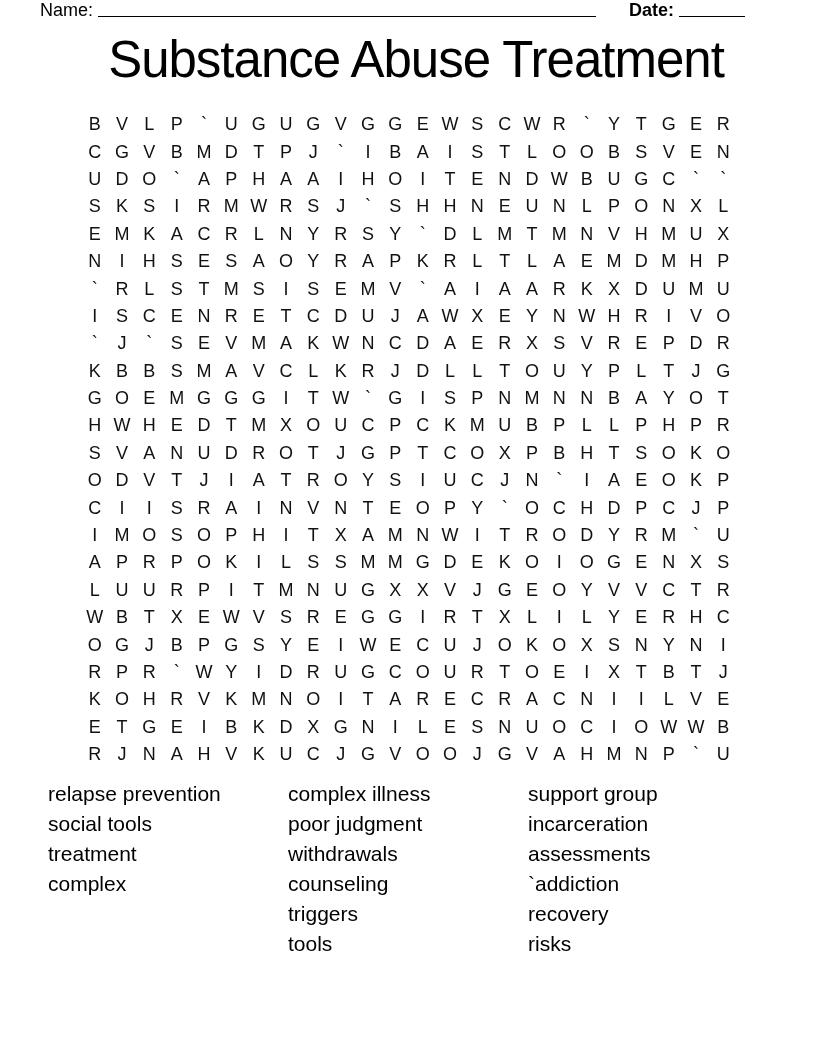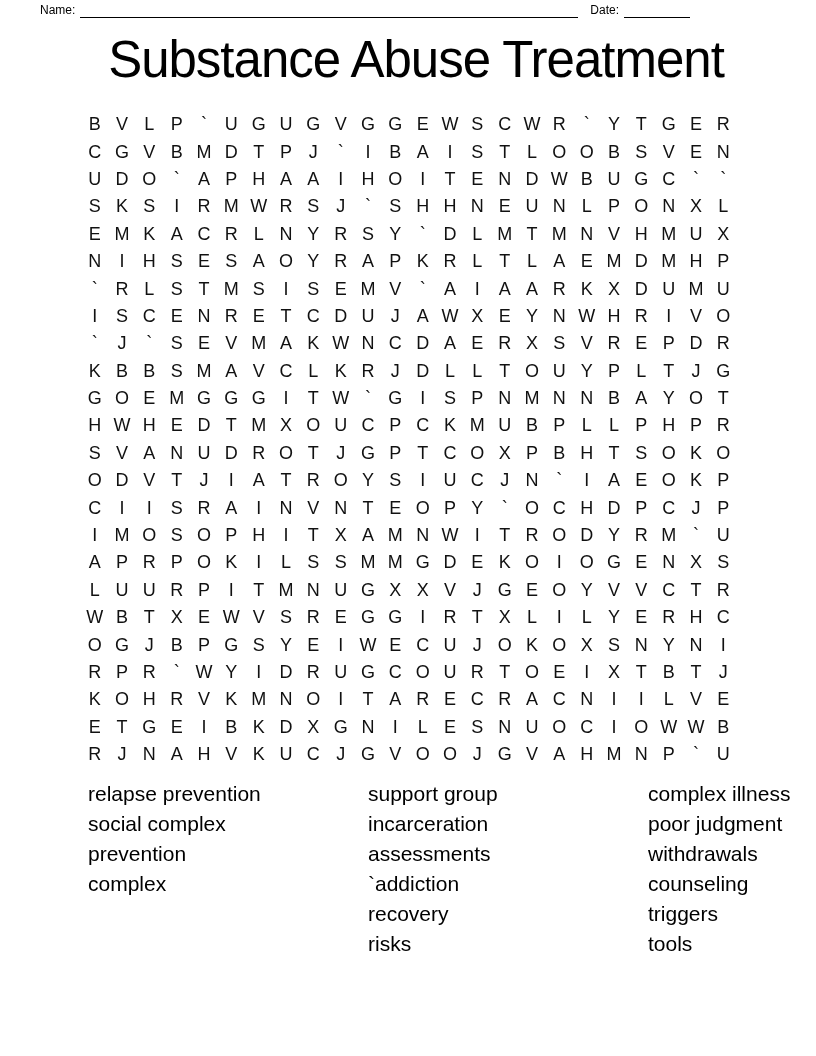--- a/index.html
+++ b/index.html
@@ -4,25 +4,25 @@
 <style>
   html,body { margin:0; padding:0; background:#fff; }
   .page {
     position:relative; width:816px; height:1056px; background:#ffffff;
     font-family:"Liberation Sans","DejaVu Sans",sans-serif; color:#000;
     overflow:hidden;
   }
   
   .header-row {
     position:absolute; top:1px; left:40px; right:40px;
-    display:flex; align-items:center; font-size:12px; line-height:18px;
+    display:flex; align-items:flex-start; font-size:18px; line-height:18px;
   }
   .fill-line { border-bottom:1.5px solid #000; height:15px; }
   .name-line { width:498px; margin-left:5px; }
-  .date-label { margin-left:12px; }
+  .date-label { margin-left:33px;font-weight:bold; }
   .date-line { width:66px; margin-left:5px; }
   
   .title {
     position:absolute; top:30px; left:8px; width:100%;
     margin:0; text-align:center;
     font-size:51px; font-weight:500; letter-spacing:-1px; color:#000;
   }
   
   .grid {
     position:absolute; left:81px; top:111px; width:656px; height:658px;
@@ -32,21 +32,21 @@
   }
   .cell {
     display:flex; align-items:center; justify-content:center;
     font-size:18px; font-weight:400; color:#111;
   }
   
   .words {
     position:absolute; left:48px; top:779px;
     display:flex;
   }
-  .word-col { width:240px;margin-left:40px; }
+  .word-col { width:240px; }
   .word {
     font-size:21px; line-height:30px; color:#000; white-space:nowrap;
   }
 </style>
 </head>
 <body>
 
 <div class="page">
 
   <div class="header-row">
@@ -633,35 +633,35 @@
       <div class="cell">M</div>
       <div class="cell">N</div>
       <div class="cell">P</div>
       <div class="cell">`</div>
       <div class="cell">U</div>
     </div>
 
   <div class="words" id="words">
       <div class="word-col">
         <div class="word">relapse prevention</div>
-        <div class="word">social complex</div>
-        <div class="word">prevention</div>
+        <div class="word">social tools</div>
+        <div class="word">treatment</div>
         <div class="word">complex</div>
+      </div>
+      <div class="word-col">
+        <div class="word">complex illness</div>
+        <div class="word">poor judgment</div>
+        <div class="word">withdrawals</div>
+        <div class="word">counseling</div>
+        <div class="word">triggers</div>
+        <div class="word">tools</div>
       </div>
       <div class="word-col">
         <div class="word">support group</div>
         <div class="word">incarceration</div>
         <div class="word">assessments</div>
         <div class="word">`addiction</div>
         <div class="word">recovery</div>
         <div class="word">risks</div>
       </div>
-      <div class="word-col">
-        <div class="word">complex illness</div>
-        <div class="word">poor judgment</div>
-        <div class="word">withdrawals</div>
-        <div class="word">counseling</div>
-        <div class="word">triggers</div>
-        <div class="word">tools</div>
-      </div>
     </div>
 
 </div>
 
 </body></html>

